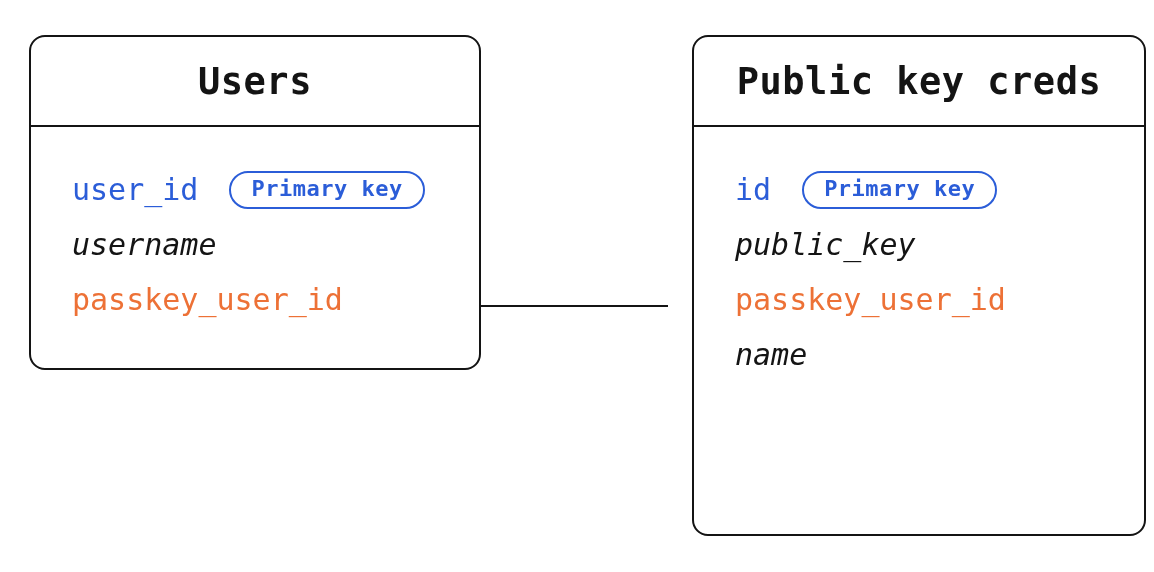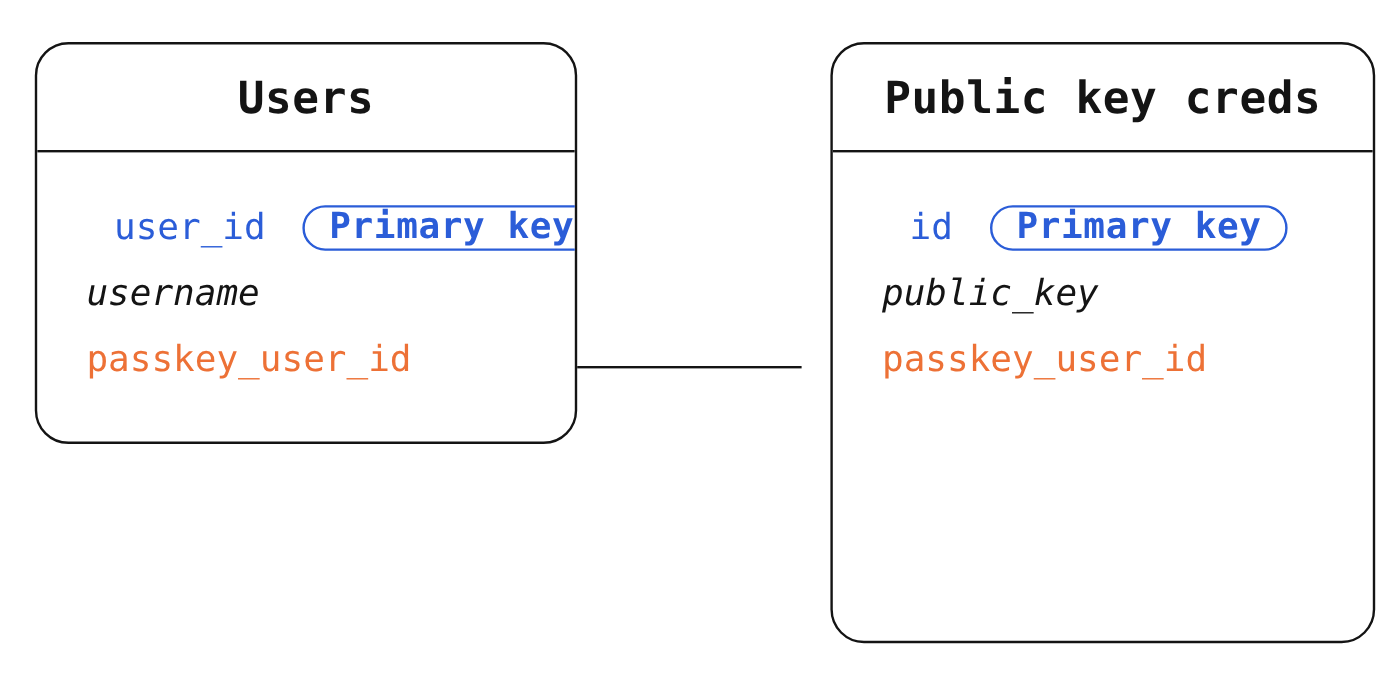--- a/index.html
+++ b/index.html
@@ -13,21 +13,21 @@
   body {
     position: relative;
     background: var(--bg);
     font-family: "DejaVu Sans Mono", "Liberation Mono", monospace;
     overflow: hidden;
   }
   .table-card {
     position: absolute;
     background: var(--bg);
     border: 2px solid var(--ink);
-    border-radius: 28px;
+    border-radius: 16px;
     overflow: hidden;
   }
   #users-card { left: 29px; top: 35px; width: 452px; height: 335px; }
   #pkc-card   { left: 692px; top: 35px; width: 454px; height: 501px; }
   .card-header {
     height: 90px;
     border-bottom: 2px solid var(--ink);
     display: flex;
     align-items: center;
     justify-content: center;
@@ -38,31 +38,31 @@
   }
   .card-body { padding: 35px 0 0 41px; }
   .field-row {
     height: 55px;
     display: flex;
     align-items: center;
     font-size: 30px;
     white-space: nowrap;
   }
   .field-row.black  { color: var(--ink); font-style: italic; }
-  .field-row.blue   { color: var(--blue); margin-left: 23px; }
+  .field-row.blue   { color: var(--blue); }
   .field-row.orange { color: var(--orange); }
   .pk-badge {
     display: inline-flex;
     align-items: center;
     margin-left: 31px;
     padding: 2px 20px 4px 20px;
     border: 2px solid var(--blue);
     border-radius: 999px;
     color: var(--blue);
-    font-size: 30px;
+    font-size: 22px;
     font-weight: bold;
     letter-spacing: 0.5px;
     line-height: 28px;
   }
   .connector {
     position: absolute;
     left: 481px;
     top: 305px;
     width: 187px;
     height: 2px;
@@ -96,14 +96,17 @@
     <div class="field-row blue">
       <span>id</span>
       <span class="pk-badge">Primary key</span>
     </div>
     <div class="field-row black">
       <span>public_key</span>
     </div>
     <div class="field-row orange">
       <span>passkey_user_id</span>
     </div>
+    <div class="field-row black">
+      <span>name</span>
+    </div>
   </div>
 </div>
 
 </body></html>

